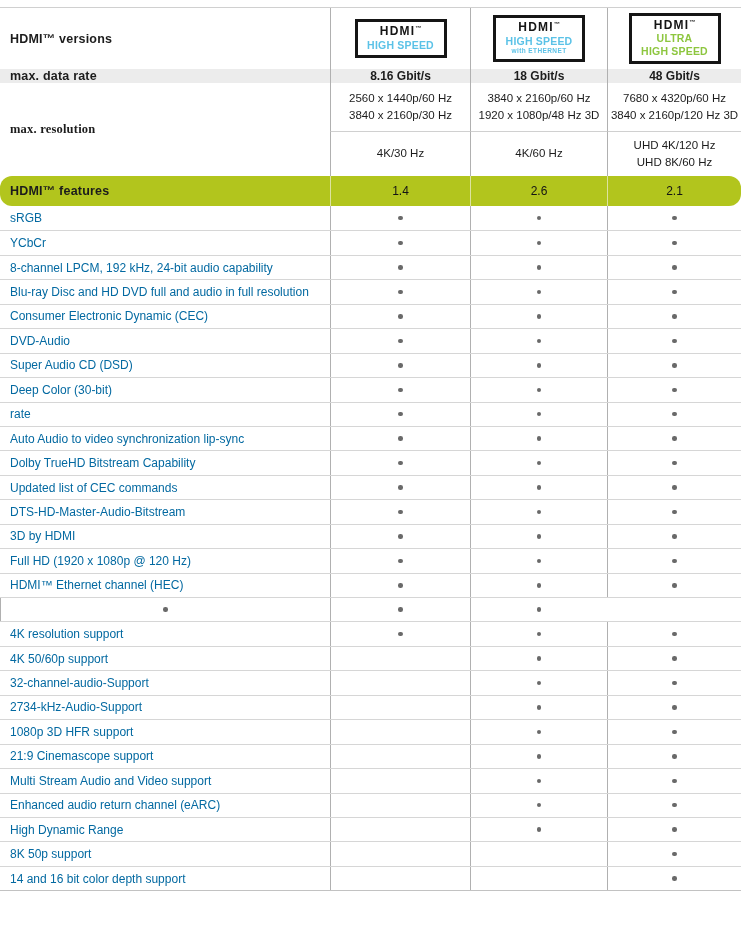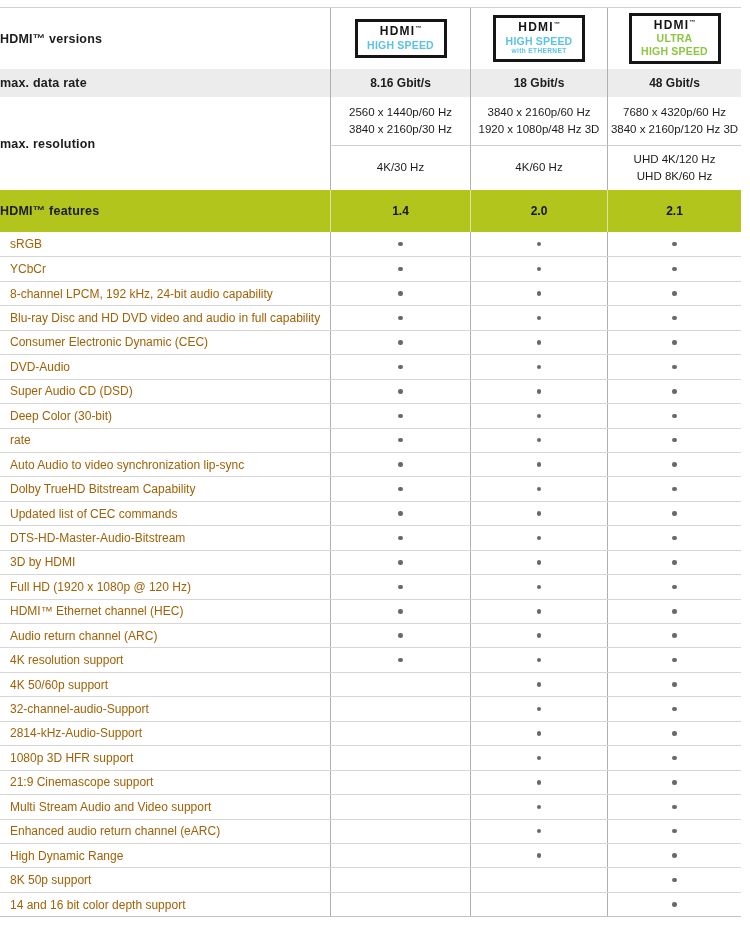--- a/index.html
+++ b/index.html
@@ -17,54 +17,54 @@
     border-bottom: 1px solid #c2c2c2;
   }
   .grid4 {
     display: grid;
     grid-template-columns: 330px 140px 137px 134px;
   }
   .cell { display: flex; align-items: center; justify-content: center; text-align: center; }
   .cell.vline { border-left: 1px solid #b0b0b0; }
   .label-cell {
     justify-content: flex-start; text-align: left;
-    font-weight: bold; font-size: 12.5px;
+    padding-left: 10px; font-weight: bold; font-size: 12.5px;
     letter-spacing: 0.2px;
   }
   
   .row-versions { height: 61px; }
   .badge {
     border: 3px solid #151515; background: #ffffff;
     min-width: 92px; padding: 3px 6px 4px; text-align: center;
   }
   .badge-logo {
     font-size: 12px; font-weight: 800; color: #151515;
     letter-spacing: 1.2px; line-height: 1.15;
   }
   .badge-mark { font-size: 6px; vertical-align: super; letter-spacing: 0; }
   .badge-line { font-size: 10.5px; font-weight: 800; line-height: 1.2; letter-spacing: 0.2px; }
   .badge-line.small { font-size: 6.5px; letter-spacing: 0.4px; }
   
-  .row-datarate { height: 28px; background: #ececec; }
+  .row-datarate { height: 14px; background: #ececec; }
   .row-datarate .val { font-weight: bold; font-size: 12px; }
   
   .res-block { display: grid; grid-template-columns: 330px 140px 137px 134px; grid-template-rows: 48px 45px; }
-  .res-label { grid-row: 1 / span 2; grid-column: 1; }
+  .res-label { grid-row: 1 / span 2; grid-column: 1; font-family: Liberation Serif, serif; }
   .res-cell { font-size: 11.5px; line-height: 1.5; white-space: pre-line; }
   .res-cell.sub { border-top: 1px solid #d0d0d0; }
   
-  .row-feathead { height: 42px; background: #b2c51d; }
+  .row-feathead { height: 30px; background: #b2c51d; border-radius: 12px; }
   .row-feathead .cell.vline { border-left: 1px solid #dde3a0; }
-  .row-feathead .val { font-weight: bold; font-size: 12px; color: #141414; }
+  .row-feathead .val { font-weight: normal; font-size: 12px; color: #141414; }
   
   .frow { height: 24.45px; }
   .frow + .frow { border-top: 1px solid #d6d6d6; }
   .frow .flabel {
     display: flex; align-items: center;
-    padding-left: 10px; font-size: 12px; color: #a16207;
+    padding-left: 10px; font-size: 12px; color: #0369a1;
     white-space: nowrap; overflow: hidden;
   }
   .dot { width: 4.5px; height: 4.5px; border-radius: 50%; background: #696969; display: inline-block; }
 </style>
 </head>
 <body>
 
 <div class="table">
 
   <div class="grid4 row-versions">
@@ -108,21 +108,21 @@
 3840 x 2160p/120 Hz 3D</div>
     <div class="cell vline res-cell sub">4K/30 Hz</div>
     <div class="cell vline res-cell sub">4K/60 Hz</div>
     <div class="cell vline res-cell sub">UHD 4K/120 Hz
 UHD 8K/60 Hz</div>
   </div>
 
   <div class="grid4 row-feathead">
     <div class="cell label-cell">HDMI™ features</div>
     <div class="cell vline val">1.4</div>
-    <div class="cell vline val">2.0</div>
+    <div class="cell vline val">2.6</div>
     <div class="cell vline val">2.1</div>
   </div>
 
   <div>
   <div class="grid4 frow">
     <div class="flabel">sRGB</div>
     <div class="cell vline">
           <span class="dot"></span>
         </div>
     <div class="cell vline">
@@ -153,21 +153,21 @@
         </div>
     <div class="cell vline">
           <span class="dot"></span>
         </div>
     <div class="cell vline">
           <span class="dot"></span>
         </div>
   </div>
 
   <div class="grid4 frow">
-    <div class="flabel">Blu-ray Disc and HD DVD video and audio in full capability</div>
+    <div class="flabel">Blu-ray Disc and HD DVD full and audio in full resolution</div>
     <div class="cell vline">
           <span class="dot"></span>
         </div>
     <div class="cell vline">
           <span class="dot"></span>
         </div>
     <div class="cell vline">
           <span class="dot"></span>
         </div>
   </div>
@@ -322,21 +322,20 @@
         </div>
     <div class="cell vline">
           <span class="dot"></span>
         </div>
     <div class="cell vline">
           <span class="dot"></span>
         </div>
   </div>
 
   <div class="grid4 frow">
-    <div class="flabel">Audio return channel (ARC)</div>
     <div class="cell vline">
           <span class="dot"></span>
         </div>
     <div class="cell vline">
           <span class="dot"></span>
         </div>
     <div class="cell vline">
           <span class="dot"></span>
         </div>
   </div>
@@ -371,21 +370,21 @@
     <div class="cell vline"></div>
     <div class="cell vline">
           <span class="dot"></span>
         </div>
     <div class="cell vline">
           <span class="dot"></span>
         </div>
   </div>
 
   <div class="grid4 frow">
-    <div class="flabel">2814-kHz-Audio-Support</div>
+    <div class="flabel">2734-kHz-Audio-Support</div>
     <div class="cell vline"></div>
     <div class="cell vline">
           <span class="dot"></span>
         </div>
     <div class="cell vline">
           <span class="dot"></span>
         </div>
   </div>
 
   <div class="grid4 frow">

